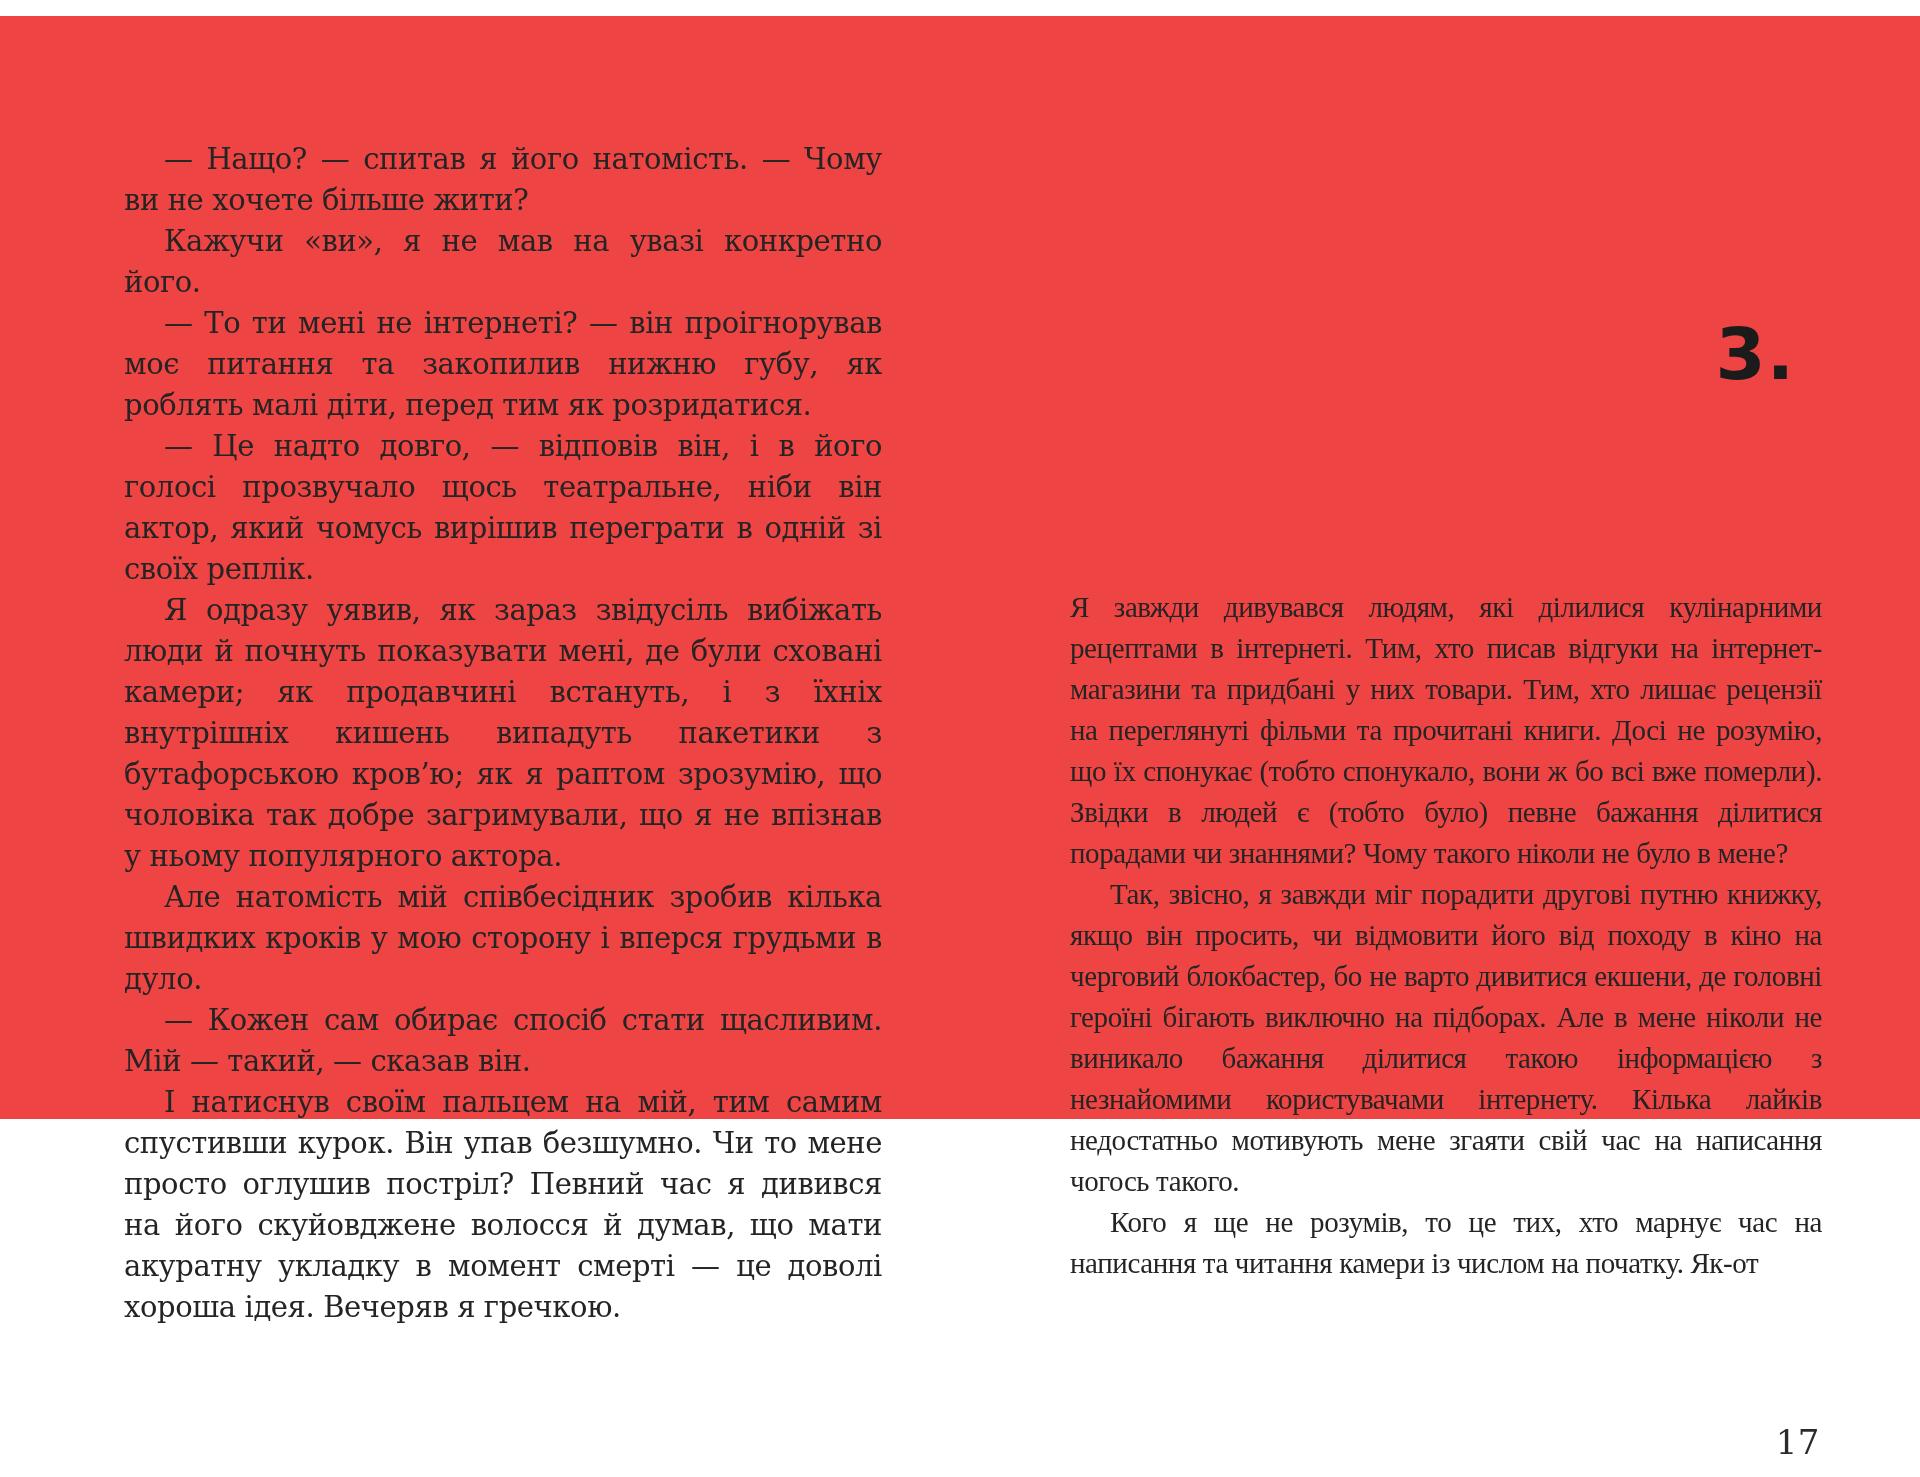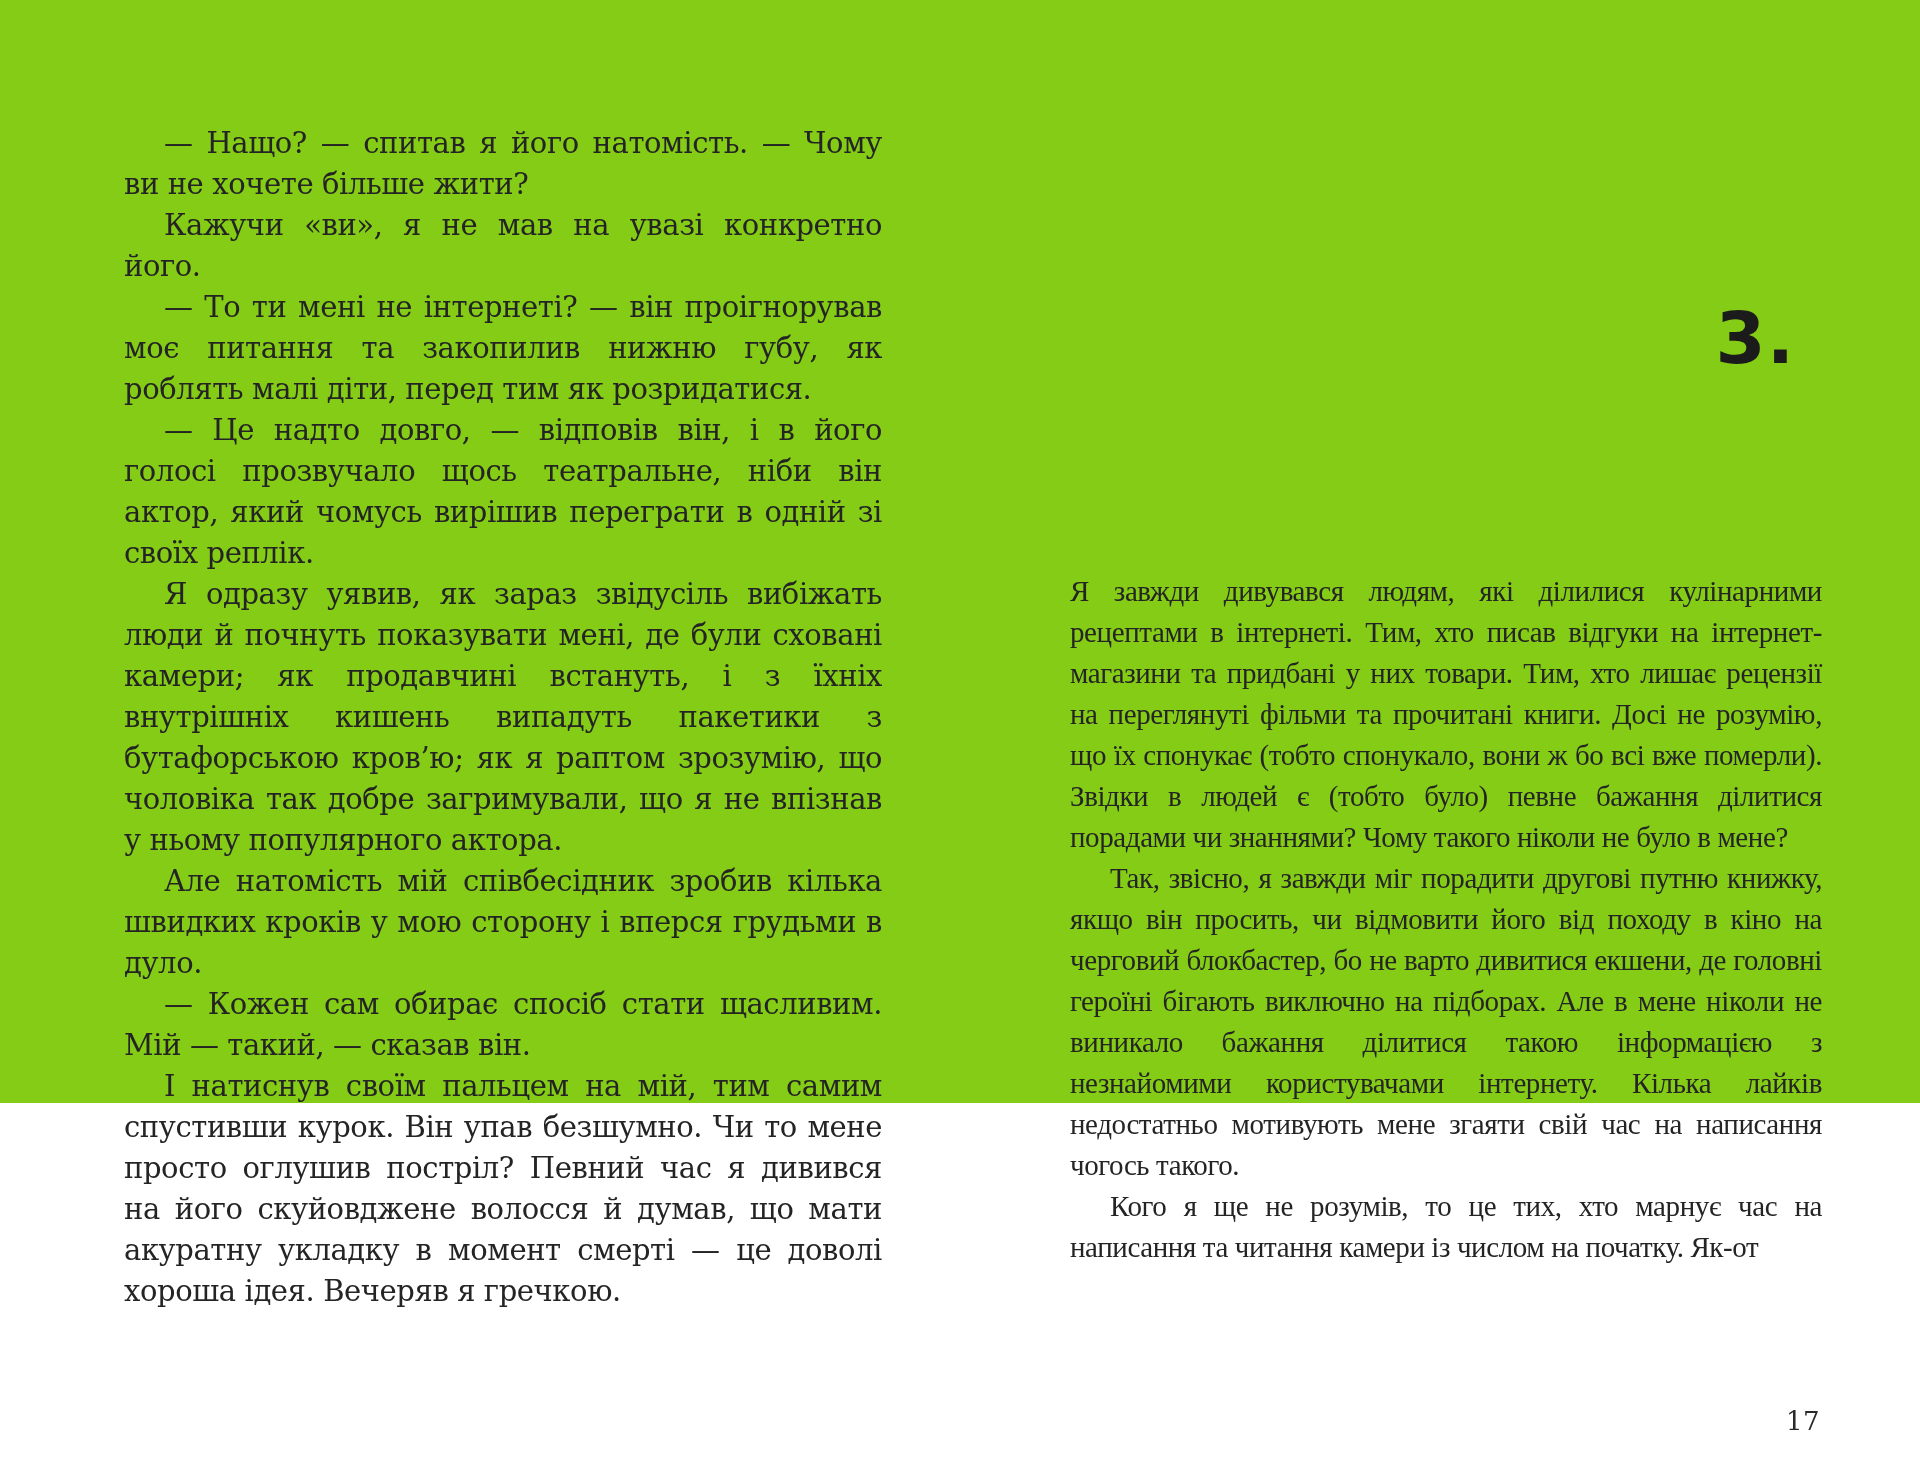--- a/index.html
+++ b/index.html
@@ -14,24 +14,24 @@
     overflow: hidden;
     font-family: "DejaVu Serif", "Liberation Serif", serif;
     color: #242424;
   }
   .book-spread {
     position: absolute;
     inset: 0;
   }
   .page {
     position: absolute;
-    top: 0;
+    top: 16px;
     width: 960px;
     height: 1103px;
-    background: #84cc16;
+    background: #ef4444;
   }
   .page-left  { left: 0; }
   .page-right { left: 960px; }
 
   .text-block {
     position: absolute;
     text-align: justify;
     font-size: 29px;
     line-height: 41px;
     letter-spacing: -0.4px;
@@ -63,21 +63,21 @@
     font-family: "DejaVu Sans", "Liberation Sans", sans-serif;
     font-size: 72px;
     font-weight: 600;
     letter-spacing: 1px;
     color: #1b1b1b;
   }
   .page-number {
     position: absolute;
     top: 1406px;
     right: 100px;
-    font-size: 26px;
+    font-size: 34px;
     letter-spacing: 0.5px;
     color: #2a2a2a;
   }
 </style>
 </head>
 <body>
 
 <div class="book-spread">
 
   <div class="page page-left">

